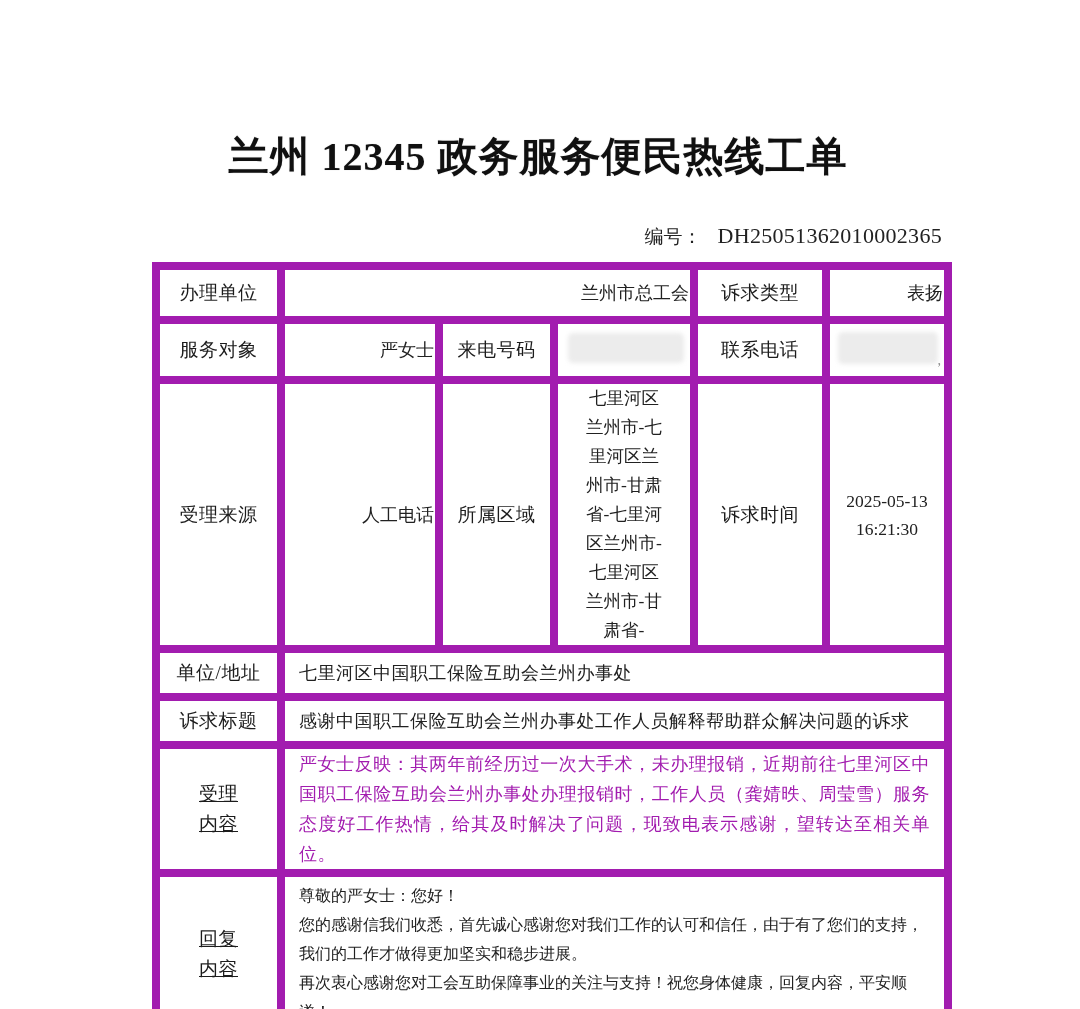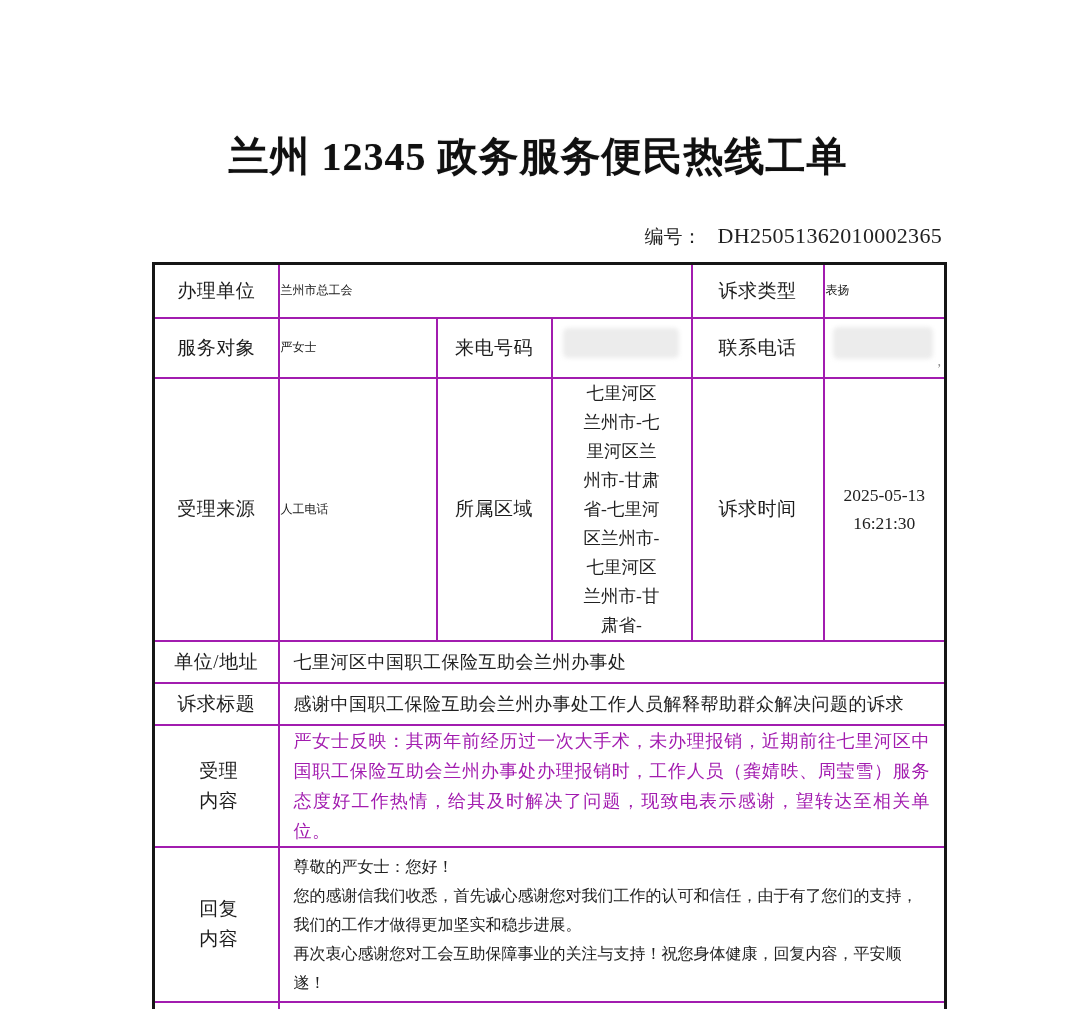--- a/index.html
+++ b/index.html
@@ -20,30 +20,30 @@
   }
   .doc-no .no-label{font-weight:normal;}
   .doc-no .no-value{margin-left:16px;font-size:22px;letter-spacing:.3px;}
   table.workorder{
     position:absolute;left:152px;top:262px;width:792px;
     border-collapse:collapse;table-layout:fixed;
     border:3px solid #161616;
     background:#fff;
   }
   td{
-    border:2px solid #a21caf;
+    border:8px solid #a21caf;
     vertical-align:middle;
     overflow:hidden;
   }
   .lbl{
     text-align:center;font-size:19px;color:#1c1c1c;
     letter-spacing:.5px;
   }
-  .lbl .narrow{display:inline-block;width:44px;line-height:30px;text-align:right;}
-  .val-c{text-align:left;font-size:12px;color:#212121;}
+  .lbl .narrow{display:inline-block;width:44px;line-height:30px;text-align:center;text-decoration:underline;}
+  .val-c{text-align:right;font-size:18px;color:#212121;}
   .val-l{text-align:left;font-size:18px;color:#212121;padding:8px 14px;letter-spacing:.5px;}
   .val-region{
     text-align:center;font-size:17.5px;line-height:29px;
     padding:0 26px;color:#212121;
   }
   .val-time{text-align:center;font-size:17.5px;line-height:28px;color:#212121;}
   .val-para{
     text-align:justify;font-size:18px;line-height:30px;
     padding:0 14px;color:#a21caf;letter-spacing:.5px;
   }

